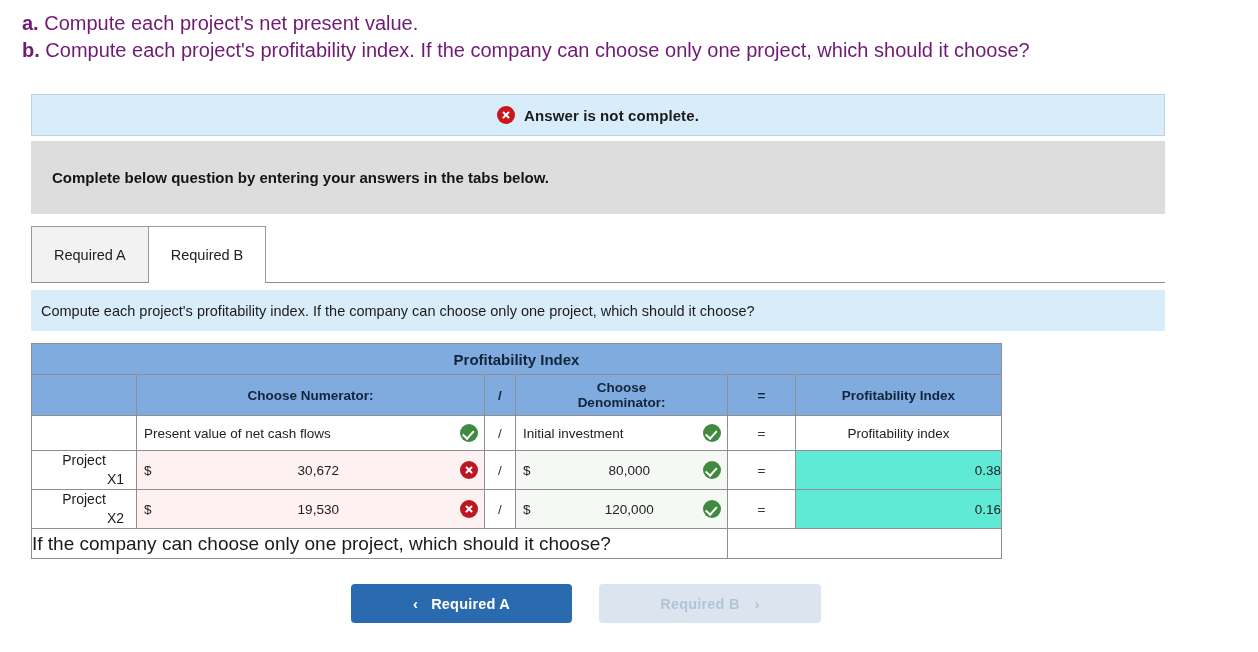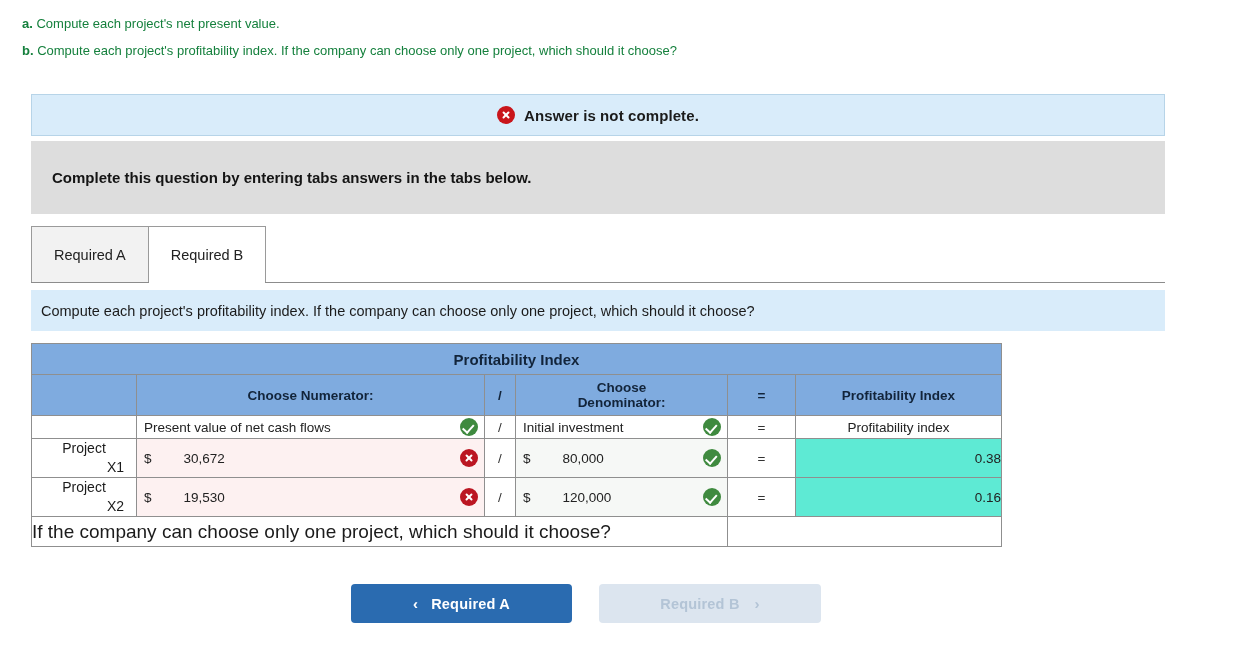--- a/index.html
+++ b/index.html
@@ -10,23 +10,23 @@
     font-family: "Liberation Sans", sans-serif;
     color: #222222;
     overflow: hidden;
   }
 
   .page { position: relative; width: 1258px; height: 652px; }
 
   
   .stem { position: absolute; left: 22px; top: 10px; width: 1200px; }
   .stem-line {
-    font-size: 13px;
+    font-size: 20px;
     line-height: 27px;
-    color: #15803d;
+    color: #701a75;
     white-space: nowrap;
   }
   .stem-line b { font-weight: bold; }
 
   
   .alert-bar {
     position: absolute; left: 31px; top: 94px;
     width: 1134px; height: 42px;
     background: #d9ecfa;
     border: 1px solid #b7d4e8;
@@ -129,21 +129,21 @@
   .tbl {
     position: absolute; left: 31px; top: 343px;
     width: 970px;
     border-collapse: collapse;
     font-size: 13.5px;
     table-layout: fixed;
   }
   .tbl td {
     border: 1px solid #8f8f8f;
     padding: 0;
-    height: 23px;
+    height: 35px;
     vertical-align: middle;
   }
   .hdr {
     background: #7fabdf;
     color: #12243a;
     font-weight: bold;
     text-align: center;
   }
   .hdr.tall { height: 41px; }
   .title-row td { height: 31px; font-size: 15px; }
@@ -157,21 +157,21 @@
   }
   .lbl-proj .w1 { display: block; text-align: center; }
   .lbl-proj .w2 { display: block; text-align: right; padding-right: 12px; }
 
   .num-cell {
     display: flex; align-items: center;
     height: 100%;
     padding: 0 6px 0 7px;
   }
   .num-cell .dollar { flex: 0 0 auto; }
-  .num-cell .val { flex: 1 1 auto; text-align: left; padding-right: 7px; padding-left: 32px; }
+  .num-cell .val { flex: 1 1 auto; text-align: center; padding-right: 7px; padding-left: 32px; }
   .num-cell .mark { flex: 0 0 auto; }
 
   .txt-cell {
     display: flex; align-items: center;
     height: 100%;
     padding: 0 6px 0 7px;
   }
   .txt-cell .t { flex: 1 1 auto; }
 
   .c-pink  { background: #fdf1f1; }
@@ -216,21 +216,21 @@
     <div class="stem-line"><b>a.</b><span> Compute each project's net present value.</span></div>
     <div class="stem-line"><b>b.</b><span> Compute each project's profitability index. If the company can choose only one project, which should it choose?</span></div>
   </div>
 
   <div class="alert-bar">
     <span class="ico x-red"></span>
     <span class="alert-text">Answer is not complete.</span>
   </div>
 
   <div class="instruct">
-    <span class="instruct-text">Complete this question by entering tabs answers in the tabs below.</span>
+    <span class="instruct-text">Complete below question by entering your answers in the tabs below.</span>
   </div>
 
   <div class="tabs">
     <div class="tab">
         <span>Required A</span>
       </div>
     <div class="tab active">
         <span>Required B</span>
       </div>
   </div>

